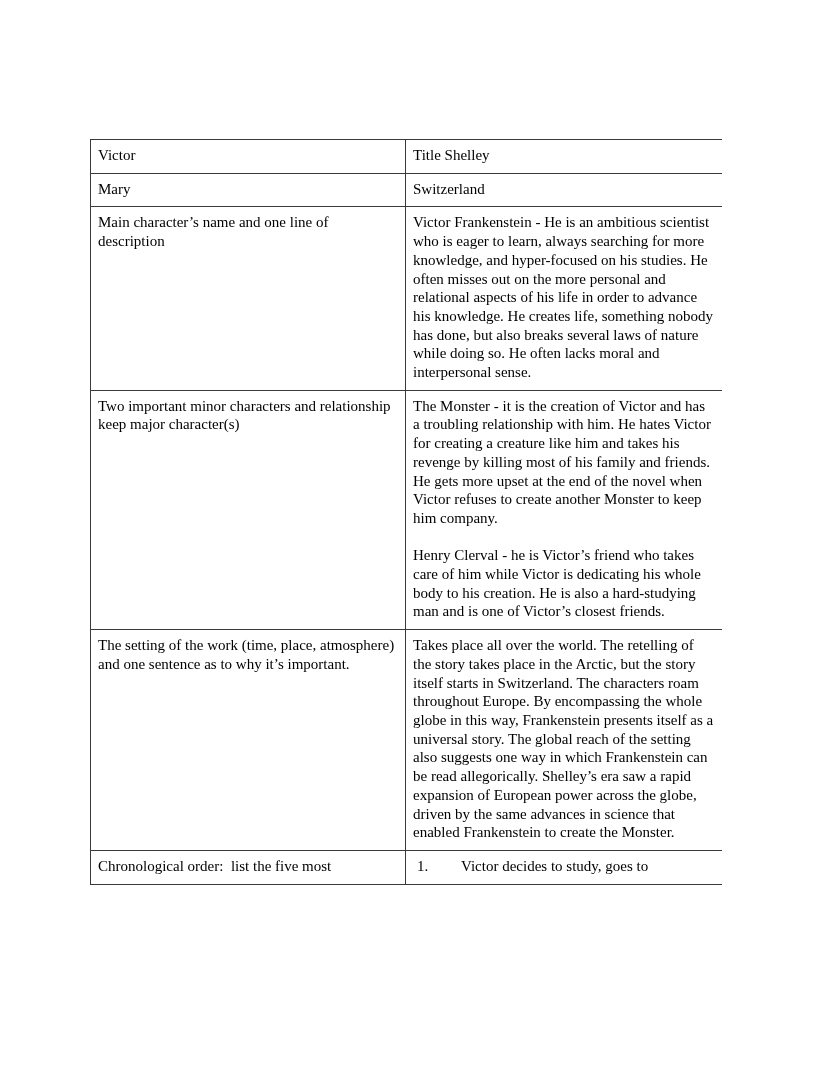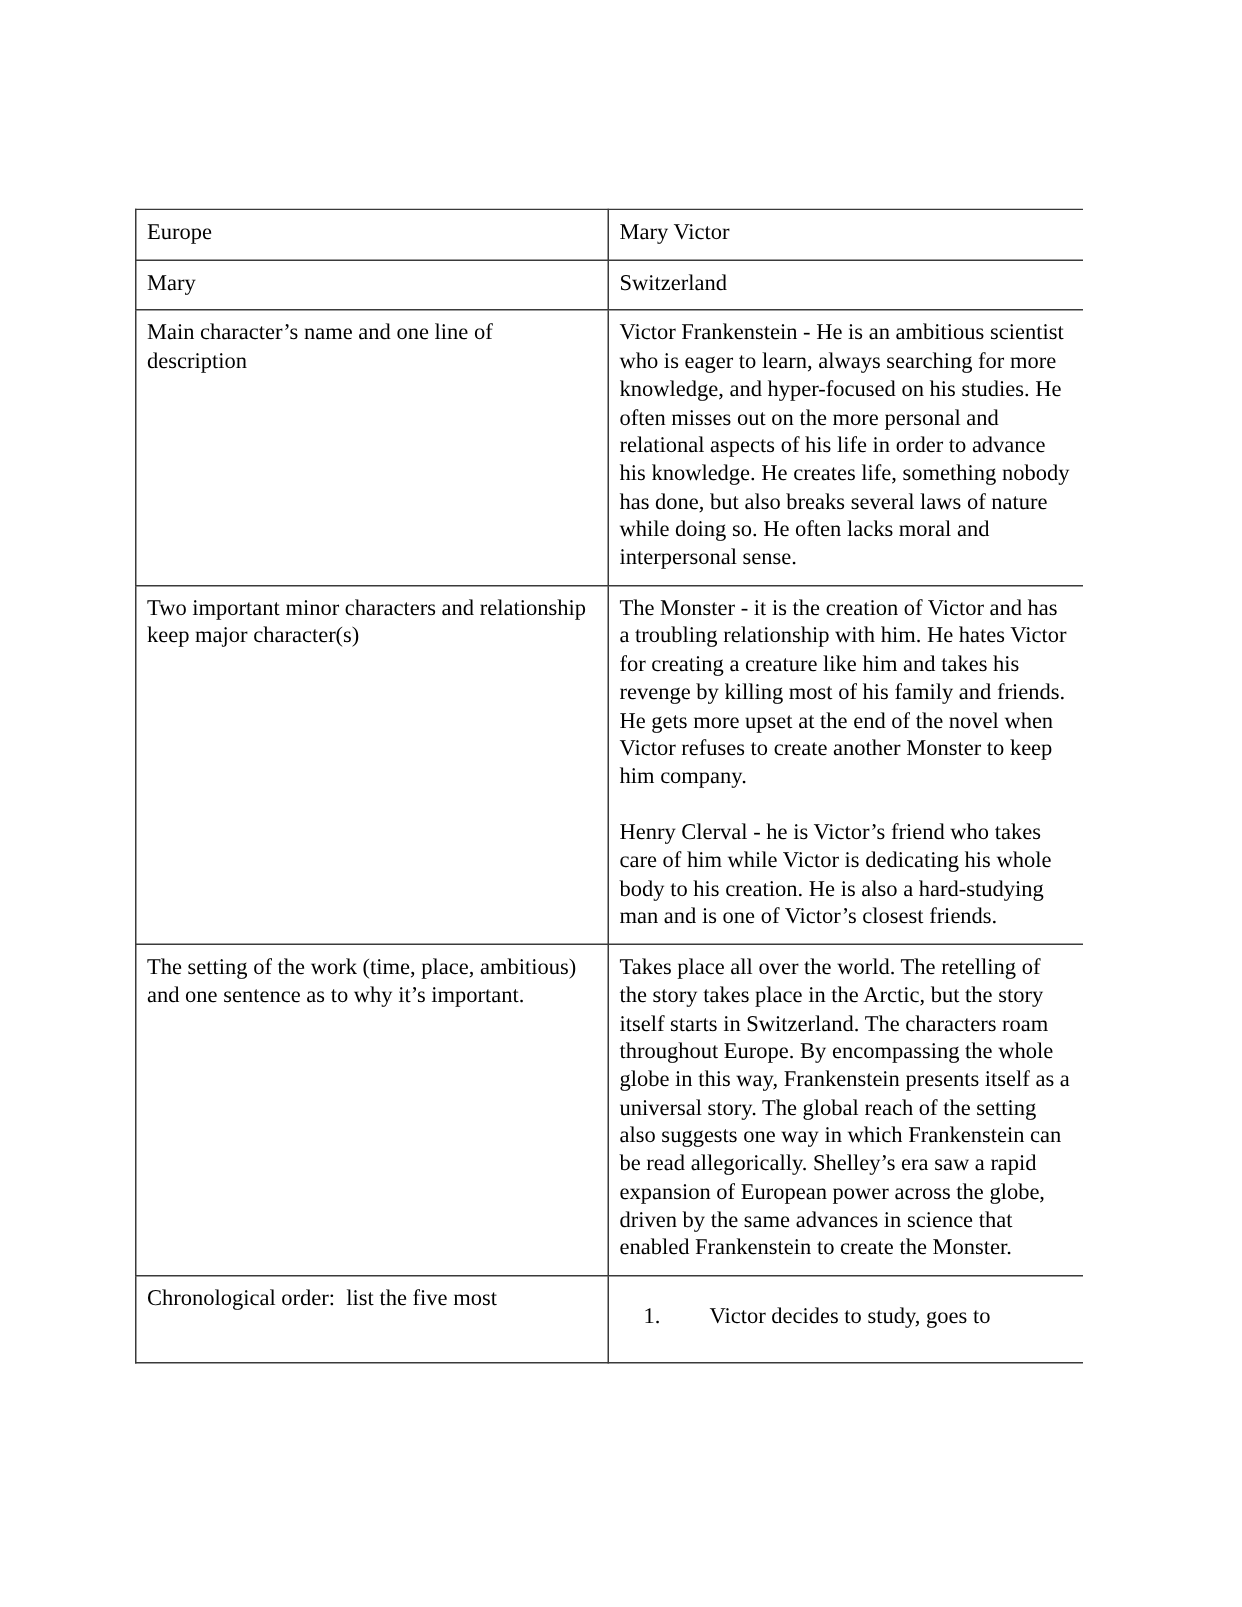--- a/index.html
+++ b/index.html
@@ -61,21 +61,21 @@
     display: block;
     white-space: pre-wrap;
   }
 
   
   .pad-bottom-sm { padding-bottom: 16px; margin-top: 15px; }
 
   
   .num-list {
     display: block;
-    margin: 12px;
+    margin: 0;
     padding: 0;
   }
   .num-item {
     display: block;
     padding-left: 48px;
     text-indent: -22px;
     line-height: 18.7px;
   }
   .num-marker {
     display: inline-block;
@@ -89,24 +89,24 @@
   <div class="table-clip">
     <table class="doc-table">
       <colgroup>
         <col class="col-label">
         <col class="col-value">
       </colgroup>
       <tbody>
 
         <tr>
           <td>
-            <span class="cell-text">Europe</span>
+            <span class="cell-text">Victor</span>
           </td>
           <td>
-            <span class="cell-text">Mary Victor</span>
+            <span class="cell-text">Title Shelley</span>
           </td>
         </tr>
 
         <tr>
           <td>
             <span class="cell-text">Mary</span>
           </td>
           <td>
             <span class="cell-text">Switzerland</span>
           </td>
@@ -127,21 +127,21 @@
           </td>
           <td class="pad-bottom-sm">
             <span class="cell-text">The Monster - it is the creation of Victor and has a troubling relationship with him. He hates Victor for creating a creature like him and takes his revenge by killing most of his family and friends. He gets more upset at the end of the novel when Victor refuses to create another Monster to keep him company.
 
 Henry Clerval - he is Victor’s friend who takes care of him while Victor is dedicating his whole body to his creation. He is also a hard-studying man and is one of Victor’s closest friends.</span>
           </td>
         </tr>
 
         <tr>
           <td class="pad-bottom-sm">
-            <span class="cell-text">The setting of the work (time, place, ambitious) and one sentence as to why it’s important.</span>
+            <span class="cell-text">The setting of the work (time, place, atmosphere) and one sentence as to why it’s important.</span>
           </td>
           <td class="pad-bottom-sm">
             <span class="cell-text">Takes place all over the world. The retelling of the story takes place in the Arctic, but the story itself starts in Switzerland. The characters roam throughout Europe. By encompassing the whole globe in this way, Frankenstein presents itself as a universal story. The global reach of the setting also suggests one way in which Frankenstein can be read allegorically. Shelley’s era saw a rapid expansion of European power across the globe, driven by the same advances in science that enabled Frankenstein to create the Monster.</span>
           </td>
         </tr>
 
         <tr>
           <td>
             <span class="cell-text">Chronological order:  list the five most</span>
           </td>

